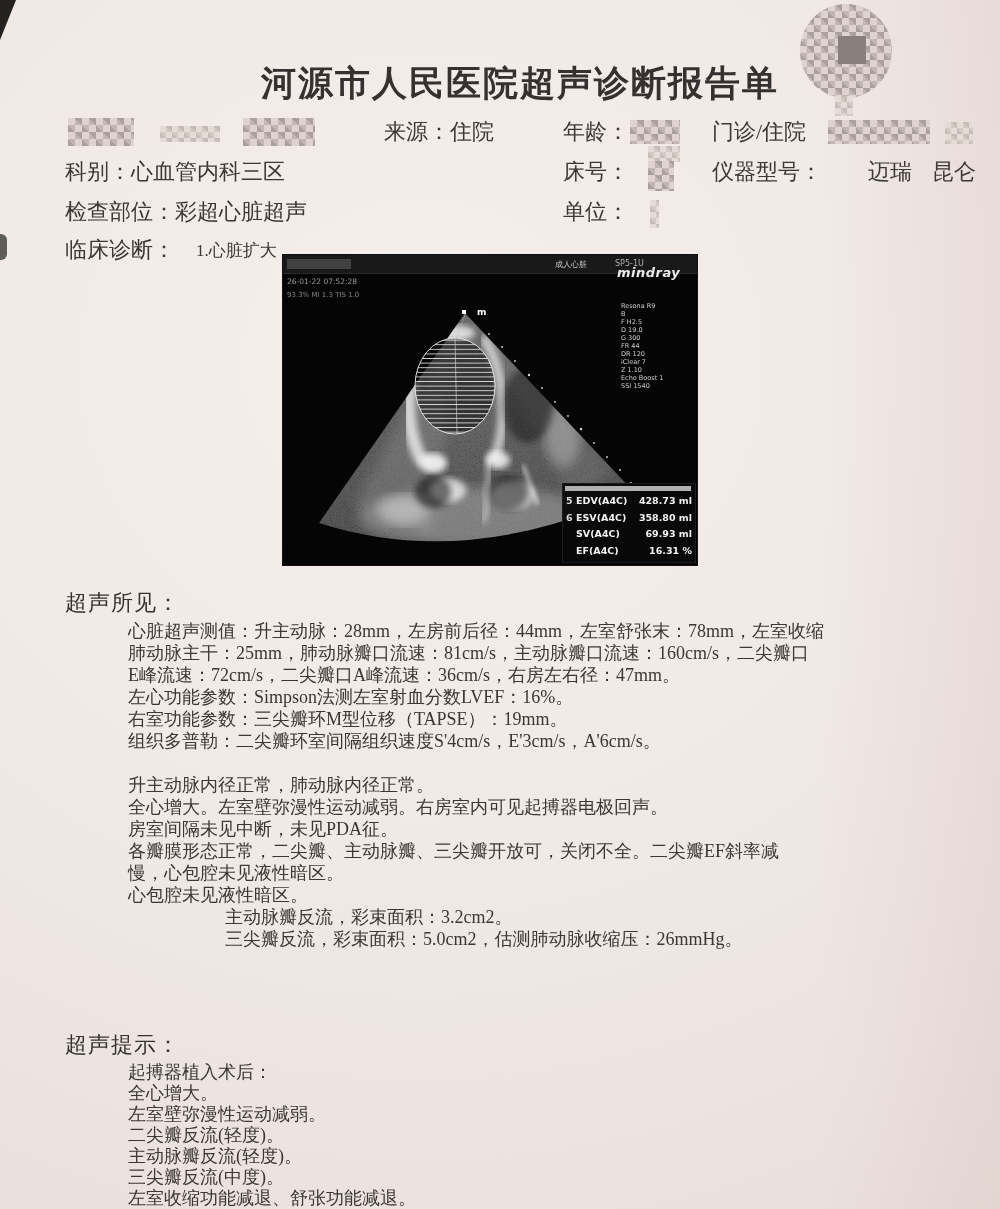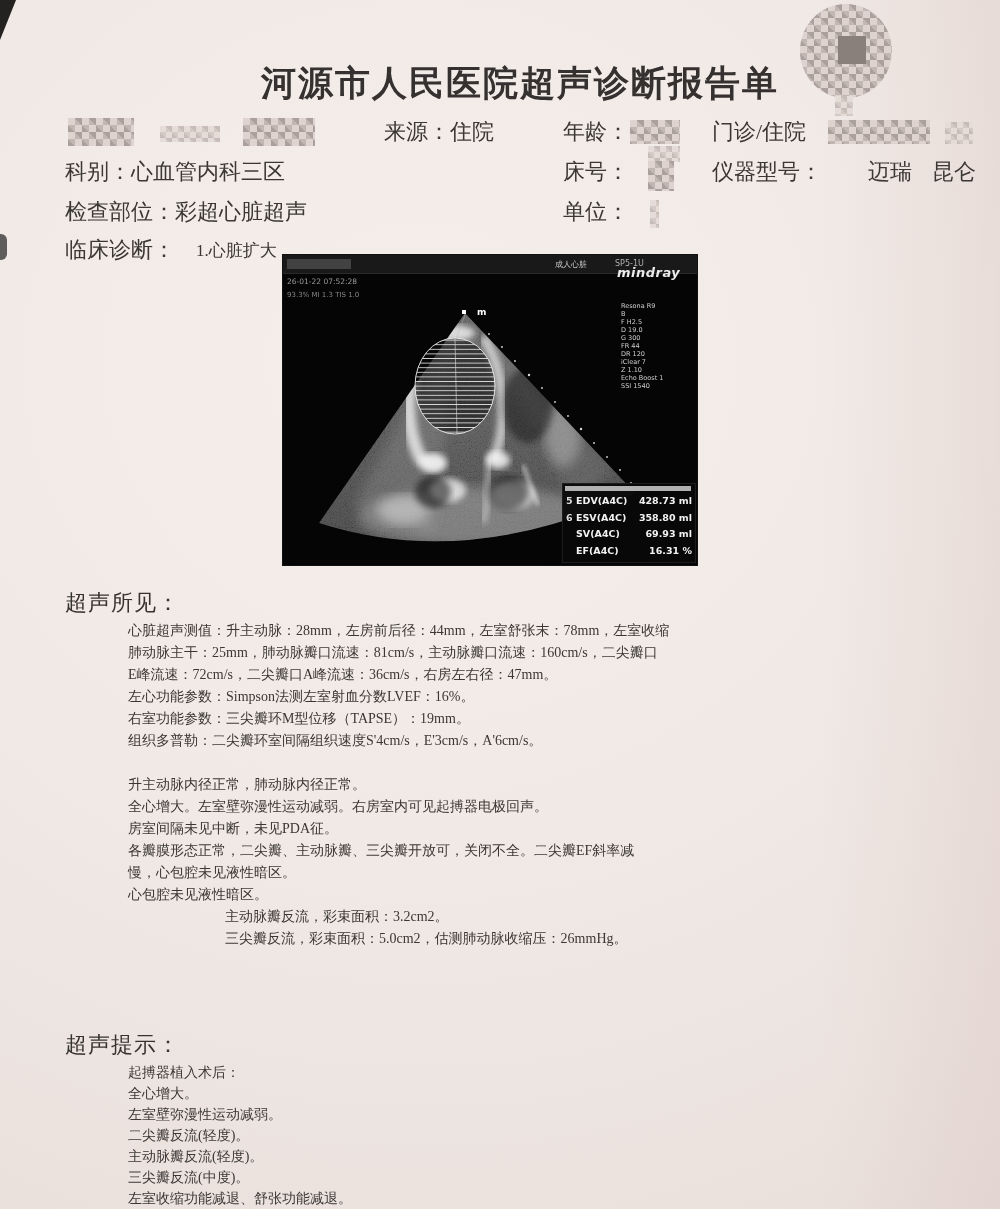--- a/index.html
+++ b/index.html
@@ -10,21 +10,21 @@
       radial-gradient(120% 90% at 42% 30%, #f5efeb 0%, #f0e9e5 45%, #ece3df 75%, #e6dbd7 100%);
     font-family:"Liberation Serif","DejaVu Serif",serif;
     color:#3b3734;
   }
   .abs{position:absolute;white-space:nowrap;}
   .title1{font-size:40px;font-weight:700;letter-spacing:2px;color:#2d2b29;}
   .title2{font-size:35px;font-weight:600;letter-spacing:2px;color:#343130;}
   .info{font-size:22px;}
   .info-small{font-size:17px;}
   .sec-head{font-size:22px;letter-spacing:1px;color:#36322f;}
-  .lines{position:absolute;font-size:14px;}
+  .lines{position:absolute;font-size:18px;}
   .lines > div{white-space:nowrap;height:22px;line-height:22px;}
   .lines.tight > div{height:21px;line-height:21px;}
   .lines > div.ind2{padding-left:97px;}
   
   .mosaic{
     background:
       linear-gradient(45deg, rgba(128,118,114,.55) 25%, transparent 25%, transparent 75%, rgba(128,118,114,.55) 75%) 0 0/14px 14px,
       linear-gradient(45deg, rgba(158,148,144,.45) 25%, transparent 25%, transparent 75%, rgba(158,148,144,.45) 75%) 7px 7px/14px 14px,
       #ded3ce;
   }

